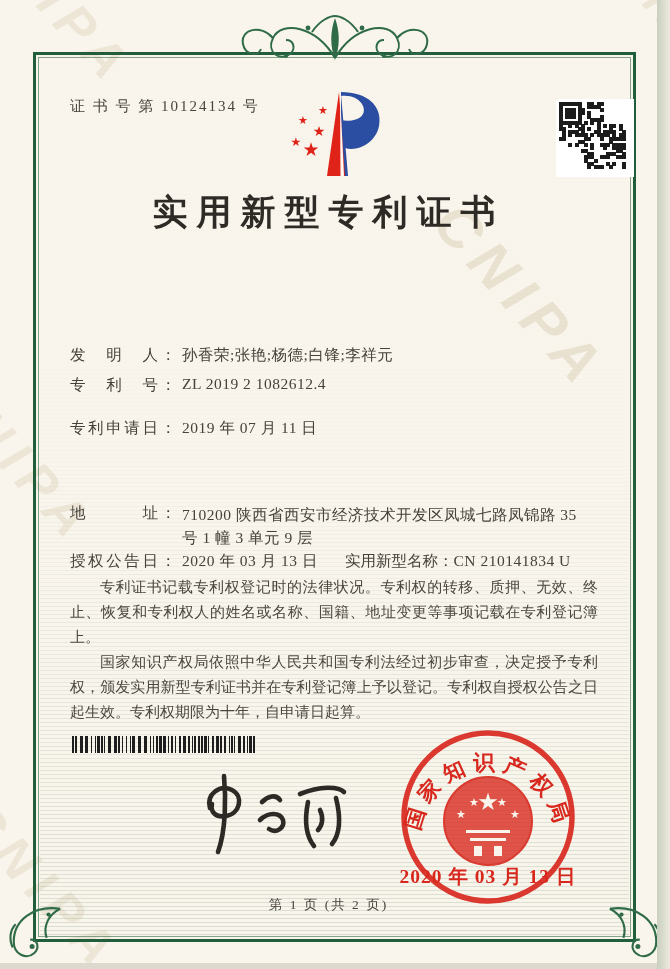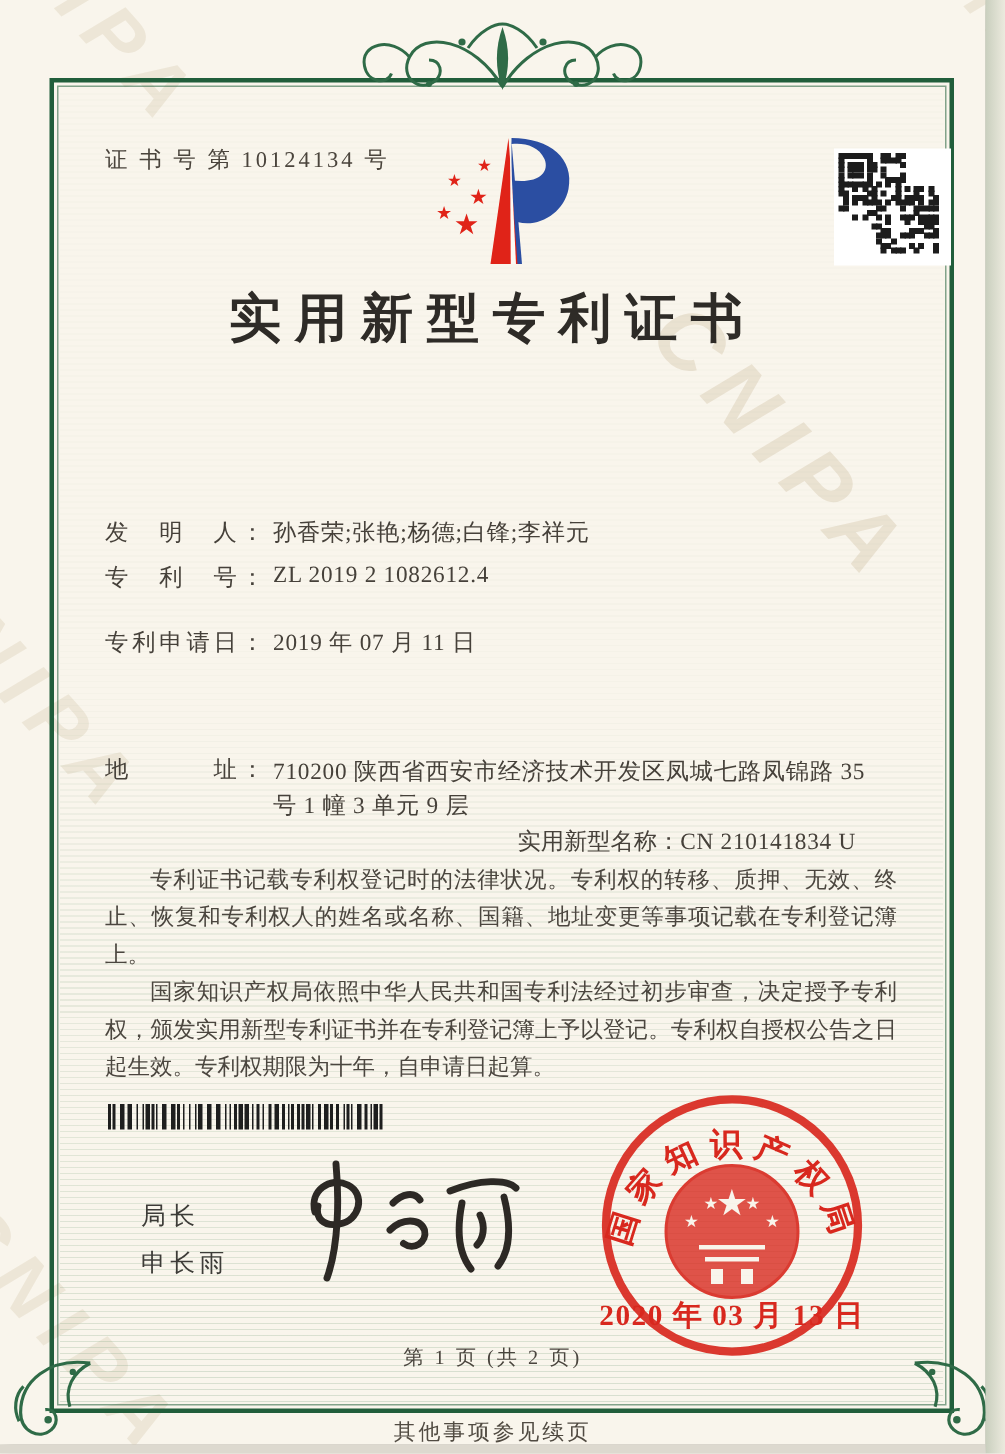--- a/index.html
+++ b/index.html
@@ -326,20 +326,23 @@
   <div class="frow" style="top:375px">
     <span class="flabel">专　利　号：</span><span class="fvalue">ZL 2019 2 1082612.4</span>
   </div>
   <div class="frow" style="top:418px">
     <span class="flabel">专利申请日：</span><span class="fvalue">2019 年 07 月 11 日</span>
   </div>
   <div class="frow" style="top:503px">
     <span class="flabel">地　　　址：</span><span class="fvalue addr">710200 陕西省西安市经济技术开发区凤城七路凤锦路 35
 号 1 幢 3 单元 9 层</span>
   </div>
+  <div class="frow" style="top:551px">
+    <span class="flabel">授权公告日：</span><span class="fvalue">2020 年 03 月 13 日</span>
+  </div>
   <div class="grant-no">
     <span>实用新型名称：</span><span style="letter-spacing:.5px">CN 210141834 U</span>
   </div>
 
   <div class="paras">
     <p>专利证书记载专利权登记时的法律状况。专利权的转移、质押、无效、终止、恢复和专利权人的姓名或名称、国籍、地址变更等事项记载在专利登记簿上。</p>
     <p>国家知识产权局依照中华人民共和国专利法经过初步审查，决定授予专利权，颁发实用新型专利证书并在专利登记簿上予以登记。专利权自授权公告之日起生效。专利权期限为十年，自申请日起算。</p>
   </div>
 
   <div class="barcode" id="barcode">
@@ -385,24 +388,20 @@
       <div class="bar" style="left: 157px; width: 1px;"></div>
       <div class="bar" style="left: 159px; width: 2px;"></div>
       <div class="bar" style="left: 162px; width: 1px;"></div>
       <div class="bar" style="left: 166px; width: 3px;"></div>
       <div class="bar" style="left: 171px; width: 2px;"></div>
       <div class="bar" style="left: 175px; width: 1px;"></div>
       <div class="bar" style="left: 177px; width: 3px;"></div>
       <div class="bar" style="left: 181px; width: 2px;"></div>
     </div>
 
-  <div class="officer">
-    <div>局长</div>
-    <div>申长雨</div>
-  </div>
 
   <svg class="signature" viewBox="0 0 170 92">
     <g stroke="#2d2925" stroke-width="4.6" fill="none" stroke-linecap="round" stroke-linejoin="round">
       <path d="M22,40 C18,26 32,16 44,22 C56,28 52,46 38,48 C28,50 22,44 24,36"></path>
       <path d="M36,8 C38,30 38,62 30,84"></path>
       <path d="M74,34 C80,28 88,26 92,32"></path>
       <path d="M72,52 C80,44 92,44 95,52 C97,60 88,66 81,61"></path>
       <path d="M112,26 C132,18 150,18 156,24"></path>
       <path d="M120,34 C116,54 118,68 126,78"></path>
       <path d="M148,30 C153,50 152,66 144,76"></path>
@@ -432,18 +431,17 @@
         </g>
       </g>
       <text font-size="21.5" font-weight="bold" fill="#d8281e" letter-spacing="7" font-family="'Liberation Serif',serif">
         <textPath href="#sealArc" startOffset="3%">国家知识产权局</textPath>
       </text>
       <text x="91" y="157" font-size="19.5" font-weight="bold" fill="#d8281e" text-anchor="middle" letter-spacing="1" font-family="'Liberation Serif',serif">2020 年 03 月 13 日</text>
     </svg>
   </div>
 
   <div class="page-no">第 1 页 (共 2 页)</div>
-  <div class="footer-note">其他事项参见续页</div>
 
 </div>
 
 <div class="edge-right"></div>
 <div class="edge-bottom"></div>
 
 </body></html>

